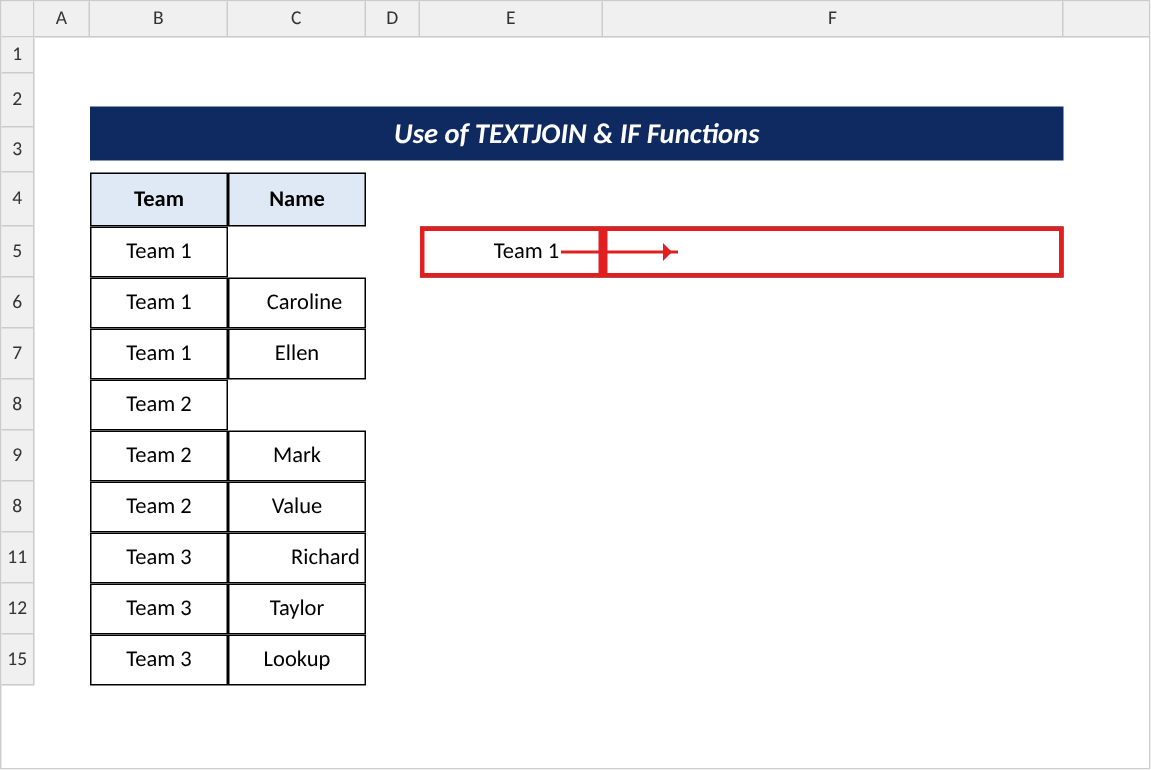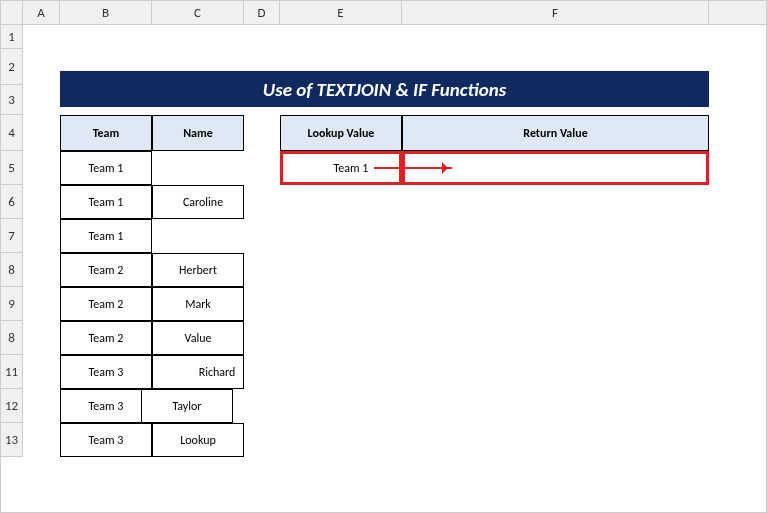--- a/index.html
+++ b/index.html
@@ -73,21 +73,21 @@
     align-items: center;
     justify-content: center;
     font-style: italic;
   }
   .dtab {
     border: 1px solid #000;
     background: #fff;
     display: flex;
     align-items: center;
     justify-content: center;
-    font-size: 12px;
+    font-size: 15px;
   }
   .dth {
     background: #dfe9f5;
     font-weight: bold;
   }
   .highlight-red {
     outline: 3px solid #e02020;
     outline-offset: -3px;
   }
   .arrow {
@@ -123,47 +123,45 @@
       <div class="rh" style="height: 30px;">3</div>
       <div class="rh" style="height: 36px;">4</div>
       <div class="rh" style="height: 34px;">5</div>
       <div class="rh" style="height: 34px;">6</div>
       <div class="rh" style="height: 34px;">7</div>
       <div class="rh" style="height: 34px;">8</div>
       <div class="rh" style="height: 34px;">9</div>
       <div class="rh" style="height: 34px;">8</div>
       <div class="rh" style="height: 34px;">11</div>
       <div class="rh" style="height: 34px; text-align: center;">12</div>
-      <div class="rh" style="height: 34px;">13</div>
+      <div class="rh" style="height: 34px;">15</div>
     </div>
   <div class="grid" id="grid">
 
     <div class="cell title-bar" style="left: 37px; top: 24px; width: 649px; height: 36px; margin-top: 22px;">Use of TEXTJOIN &amp; IF Functions</div>
 
     <div class="cell dtab dth" style="left: 37px; top: 90px; width: 92px; height: 36px;">Team</div>
     <div class="cell dtab dth" style="left: 129px; top: 90px; width: 92px; height: 36px;">Name</div>
 
     <div class="cell dtab" style="left: 37px; top: 126px; width: 92px; height: 34px;">Team 1</div>
     <div class="cell dtab" style="left: 37px; top: 160px; width: 92px; height: 34px;">Team 1</div>
     <div class="cell dtab" style="left: 129px; top: 160px; width: 92px; height: 34px; padding-left: 10px;">Caroline</div>
     <div class="cell dtab" style="left: 37px; top: 194px; width: 92px; height: 34px;">Team 1</div>
+    <div class="cell dtab" style="left: 129px; top: 194px; width: 92px; height: 34px;">Ellen</div>
     <div class="cell dtab" style="left: 37px; top: 228px; width: 92px; height: 34px;">Team 2</div>
-    <div class="cell dtab" style="left: 129px; top: 228px; width: 92px; height: 34px;">Herbert</div>
     <div class="cell dtab" style="left: 37px; top: 262px; width: 92px; height: 34px;">Team 2</div>
     <div class="cell dtab" style="left: 129px; top: 262px; width: 92px; height: 34px;">Mark</div>
     <div class="cell dtab" style="left: 37px; top: 296px; width: 92px; height: 34px;">Team 2</div>
     <div class="cell dtab" style="left: 129px; top: 296px; width: 92px; height: 34px;">Value</div>
     <div class="cell dtab" style="left: 37px; top: 330px; width: 92px; height: 34px;">Team 3</div>
     <div class="cell dtab" style="left: 129px; top: 330px; width: 92px; height: 34px; padding-left: 38px;">Richard</div>
     <div class="cell dtab" style="left: 37px; top: 364px; width: 92px; height: 34px;">Team 3</div>
-    <div class="cell dtab" style="left: 118px; top: 364px; width: 92px; height: 34px;">Taylor</div>
+    <div class="cell dtab" style="left: 129px; top: 364px; width: 92px; height: 34px;">Taylor</div>
     <div class="cell dtab" style="left: 37px; top: 398px; width: 92px; height: 34px;">Team 3</div>
     <div class="cell dtab" style="left: 129px; top: 398px; width: 92px; height: 34px;">Lookup</div>
 
-    <div class="cell dtab dth" style="left: 257px; top: 90px; width: 122px; height: 36px;">Lookup Value</div>
-    <div class="cell dtab dth" style="left: 379px; top: 90px; width: 307px; height: 36px;">Return Value</div>
 
     <div class="cell dtab highlight-red" style="justify-content: center; padding-left: 20px; left: 257px; top: 126px; width: 122px; height: 34px;">Team 1</div>
     <div class="cell dtab highlight-red" style="left: 379px; top: 126px; width: 307px; height: 34px;"></div>
 
     <div class="arrow" id="arrow" style="left: 351px; top: 142px; width: 78px;"></div>
   </div>
 </div>
 
 </body></html>

